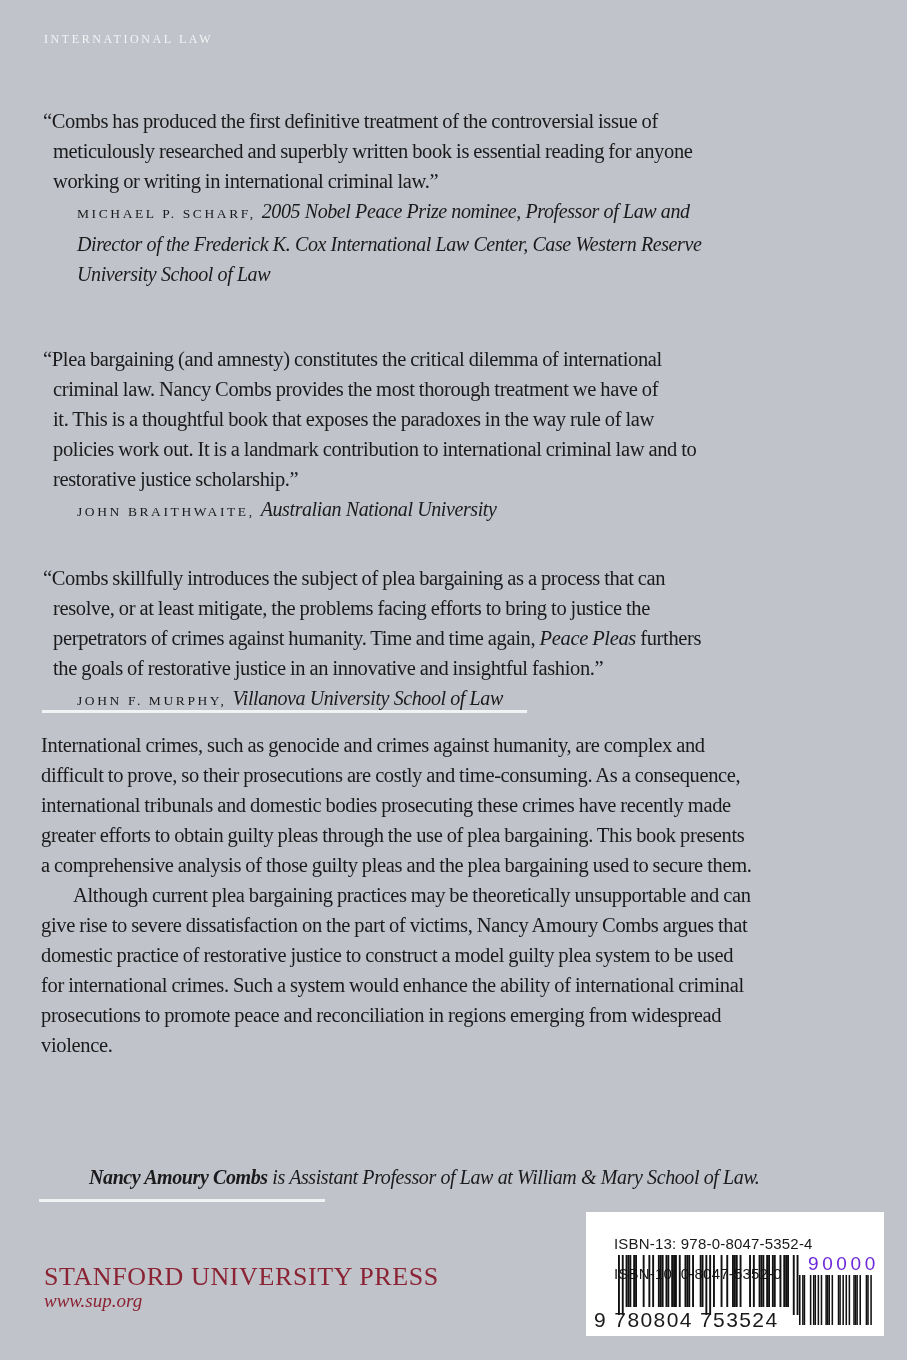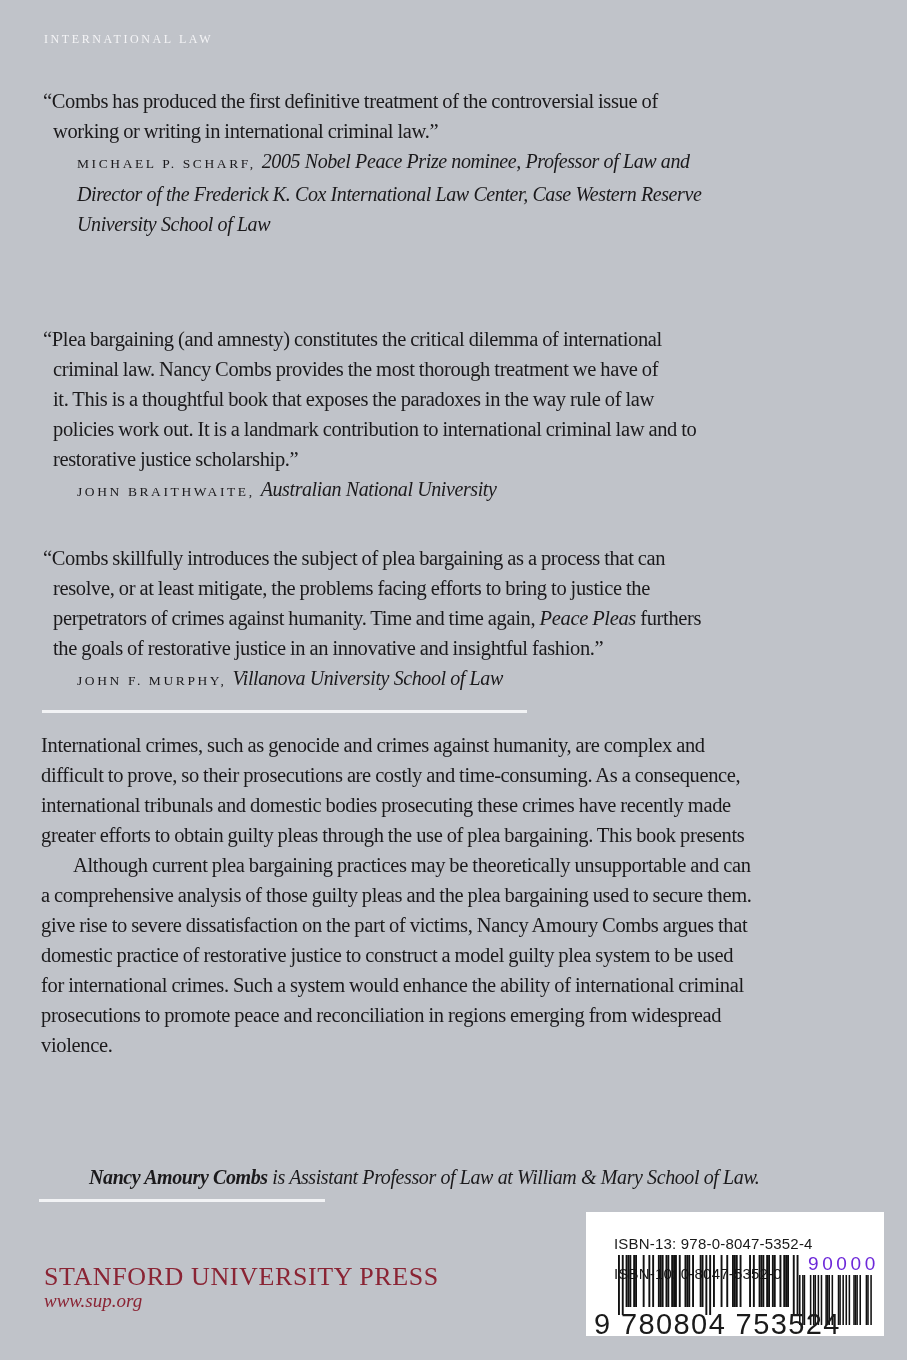--- a/index.html
+++ b/index.html
@@ -13,21 +13,21 @@
     .series {
       position: absolute; left: 44px; top: 32px;
       font-size: 12px; letter-spacing: 2.6px; color: #f4f4f6;
     }
     .block { position: absolute; left: 44px; width: 840px; }
     .line {
       font-size: 20.5px; line-height: 30px; white-space: nowrap;
       letter-spacing: -0.35px; word-spacing: -0.5px;
     }
     .q-indent { padding-left: 9px; }
-    .first-line { margin-left: -1px; }
+    .first-line { margin-left: -1px; margin-top: 20px; }
     .attr { font-size: 20px; line-height: 30px; padding-left: 33px; white-space: nowrap; letter-spacing: -0.4px; }
     .sc { font-size: 13.5px; letter-spacing: 2.6px; font-style: normal; }
     .it { font-style: italic; }
     .rule { position: absolute; height: 3px; background: #f2f3f5; }
     .para-indent { padding-left: 32px; }
     .bio { font-size: 20px; line-height: 30px; font-style: italic; letter-spacing: -0.4px; white-space: nowrap; }
     .bio b { font-weight: bold; margin-left: 48px; }
     .publisher {
       position: absolute; left: 44px; top: 1262px;
       color: #8a2434; font-size: 26px; letter-spacing: 0.6px;
@@ -35,30 +35,31 @@
     .site { position: absolute; left: 44px; top: 1290px; color: #8a2434; font-size: 19px; font-style: italic; }
     .barcode-box {
       position: absolute; left: 586px; top: 1212px; width: 298px; height: 124px;
       background: #ffffff;
       font-family: "Liberation Sans", "DejaVu Sans", sans-serif;
     }
     .isbn { position: absolute; left: 28px; font-size: 15px; color: #1a1a1a; letter-spacing: 0.2px; }
     .isbn10 { top: 9px; margin-top: 44px; }
     .isbn13 { top: 23px; }
     .bars { position: absolute; left: 0; top: 0; }
-    .digits-main { position: absolute; left: 8px; top: 96px; font-size: 29px; color: #1a1a1a; letter-spacing: 1.4px; }
+    .digits-main { position: absolute; left: 8px; top: 96px; font-size: 21px; color: #1a1a1a; letter-spacing: 1.4px; }
     .digits-add { position: absolute; left: 222px; top: 41px; font-size: 19px; color: #6d28d9; letter-spacing: 3.6px; }
   </style>
 </head>
 <body>
 
 <div class="series">INTERNATIONAL LAW</div>
 
 <div class="block" style="top:86px;">
   <div class="line first-line">“Combs has produced the first definitive treatment of the controversial issue of</div>
+  <div class="line q-indent">meticulously researched and superbly written book is essential reading for anyone</div>
   <div class="line q-indent">working or writing in international criminal law.”</div>
   <div class="attr"><span class="sc">MICHAEL P. SCHARF</span><span class="sc">, </span><span class="it">2005 Nobel Peace Prize nominee, Professor of Law and</span></div>
   <div class="attr it">Director of the Frederick K. Cox International Law Center, Case Western Reserve</div>
   <div class="attr it">University School of Law</div>
 </div>
 
 <div class="block" style="top:324px;">
   <div class="line first-line">“Plea bargaining (and amnesty) constitutes the critical dilemma of international</div>
   <div class="line q-indent">criminal law. Nancy Combs provides the most thorough treatment we have of</div>
   <div class="line q-indent">it. This is a thoughtful book that exposes the paradoxes in the way rule of law</div>
@@ -75,22 +76,22 @@
   <div class="attr"><span class="sc">JOHN F. MURPHY</span><span class="sc">, </span><span class="it">Villanova University School of Law</span></div>
 </div>
 
 <div class="rule" style="left:42px; top:710px; width:485px;"></div>
 
 <div class="block" style="top:730px; left:41px;">
   <div class="line">International crimes, such as genocide and crimes against humanity, are complex and</div>
   <div class="line">difficult to prove, so their prosecutions are costly and time-consuming. As a consequence,</div>
   <div class="line">international tribunals and domestic bodies prosecuting these crimes have recently made</div>
   <div class="line">greater efforts to obtain guilty pleas through the use of plea bargaining. This book presents</div>
+  <div class="line">a comprehensive analysis of those guilty pleas and the plea bargaining used to secure them.</div>
   <div class="line para-indent">Although current plea bargaining practices may be theoretically unsupportable and can</div>
-  <div class="line">a comprehensive analysis of those guilty pleas and the plea bargaining used to secure them.</div>
   <div class="line">give rise to severe dissatisfaction on the part of victims, Nancy Amoury Combs argues that</div>
   <div class="line">domestic practice of restorative justice to construct a model guilty plea system to be used</div>
   <div class="line">for international crimes. Such a system would enhance the ability of international criminal</div>
   <div class="line">prosecutions to promote peace and reconciliation in regions emerging from widespread</div>
   <div class="line">violence.</div>
 </div>
 
 <div class="bio" style="position:absolute; left:41px; top:1162px;"><b>Nancy Amoury Combs</b><span> is Assistant Professor of Law at William &amp; Mary School of Law.</span></div>
 
 <div class="rule" style="left:39px; top:1199px; width:286px;"></div>

